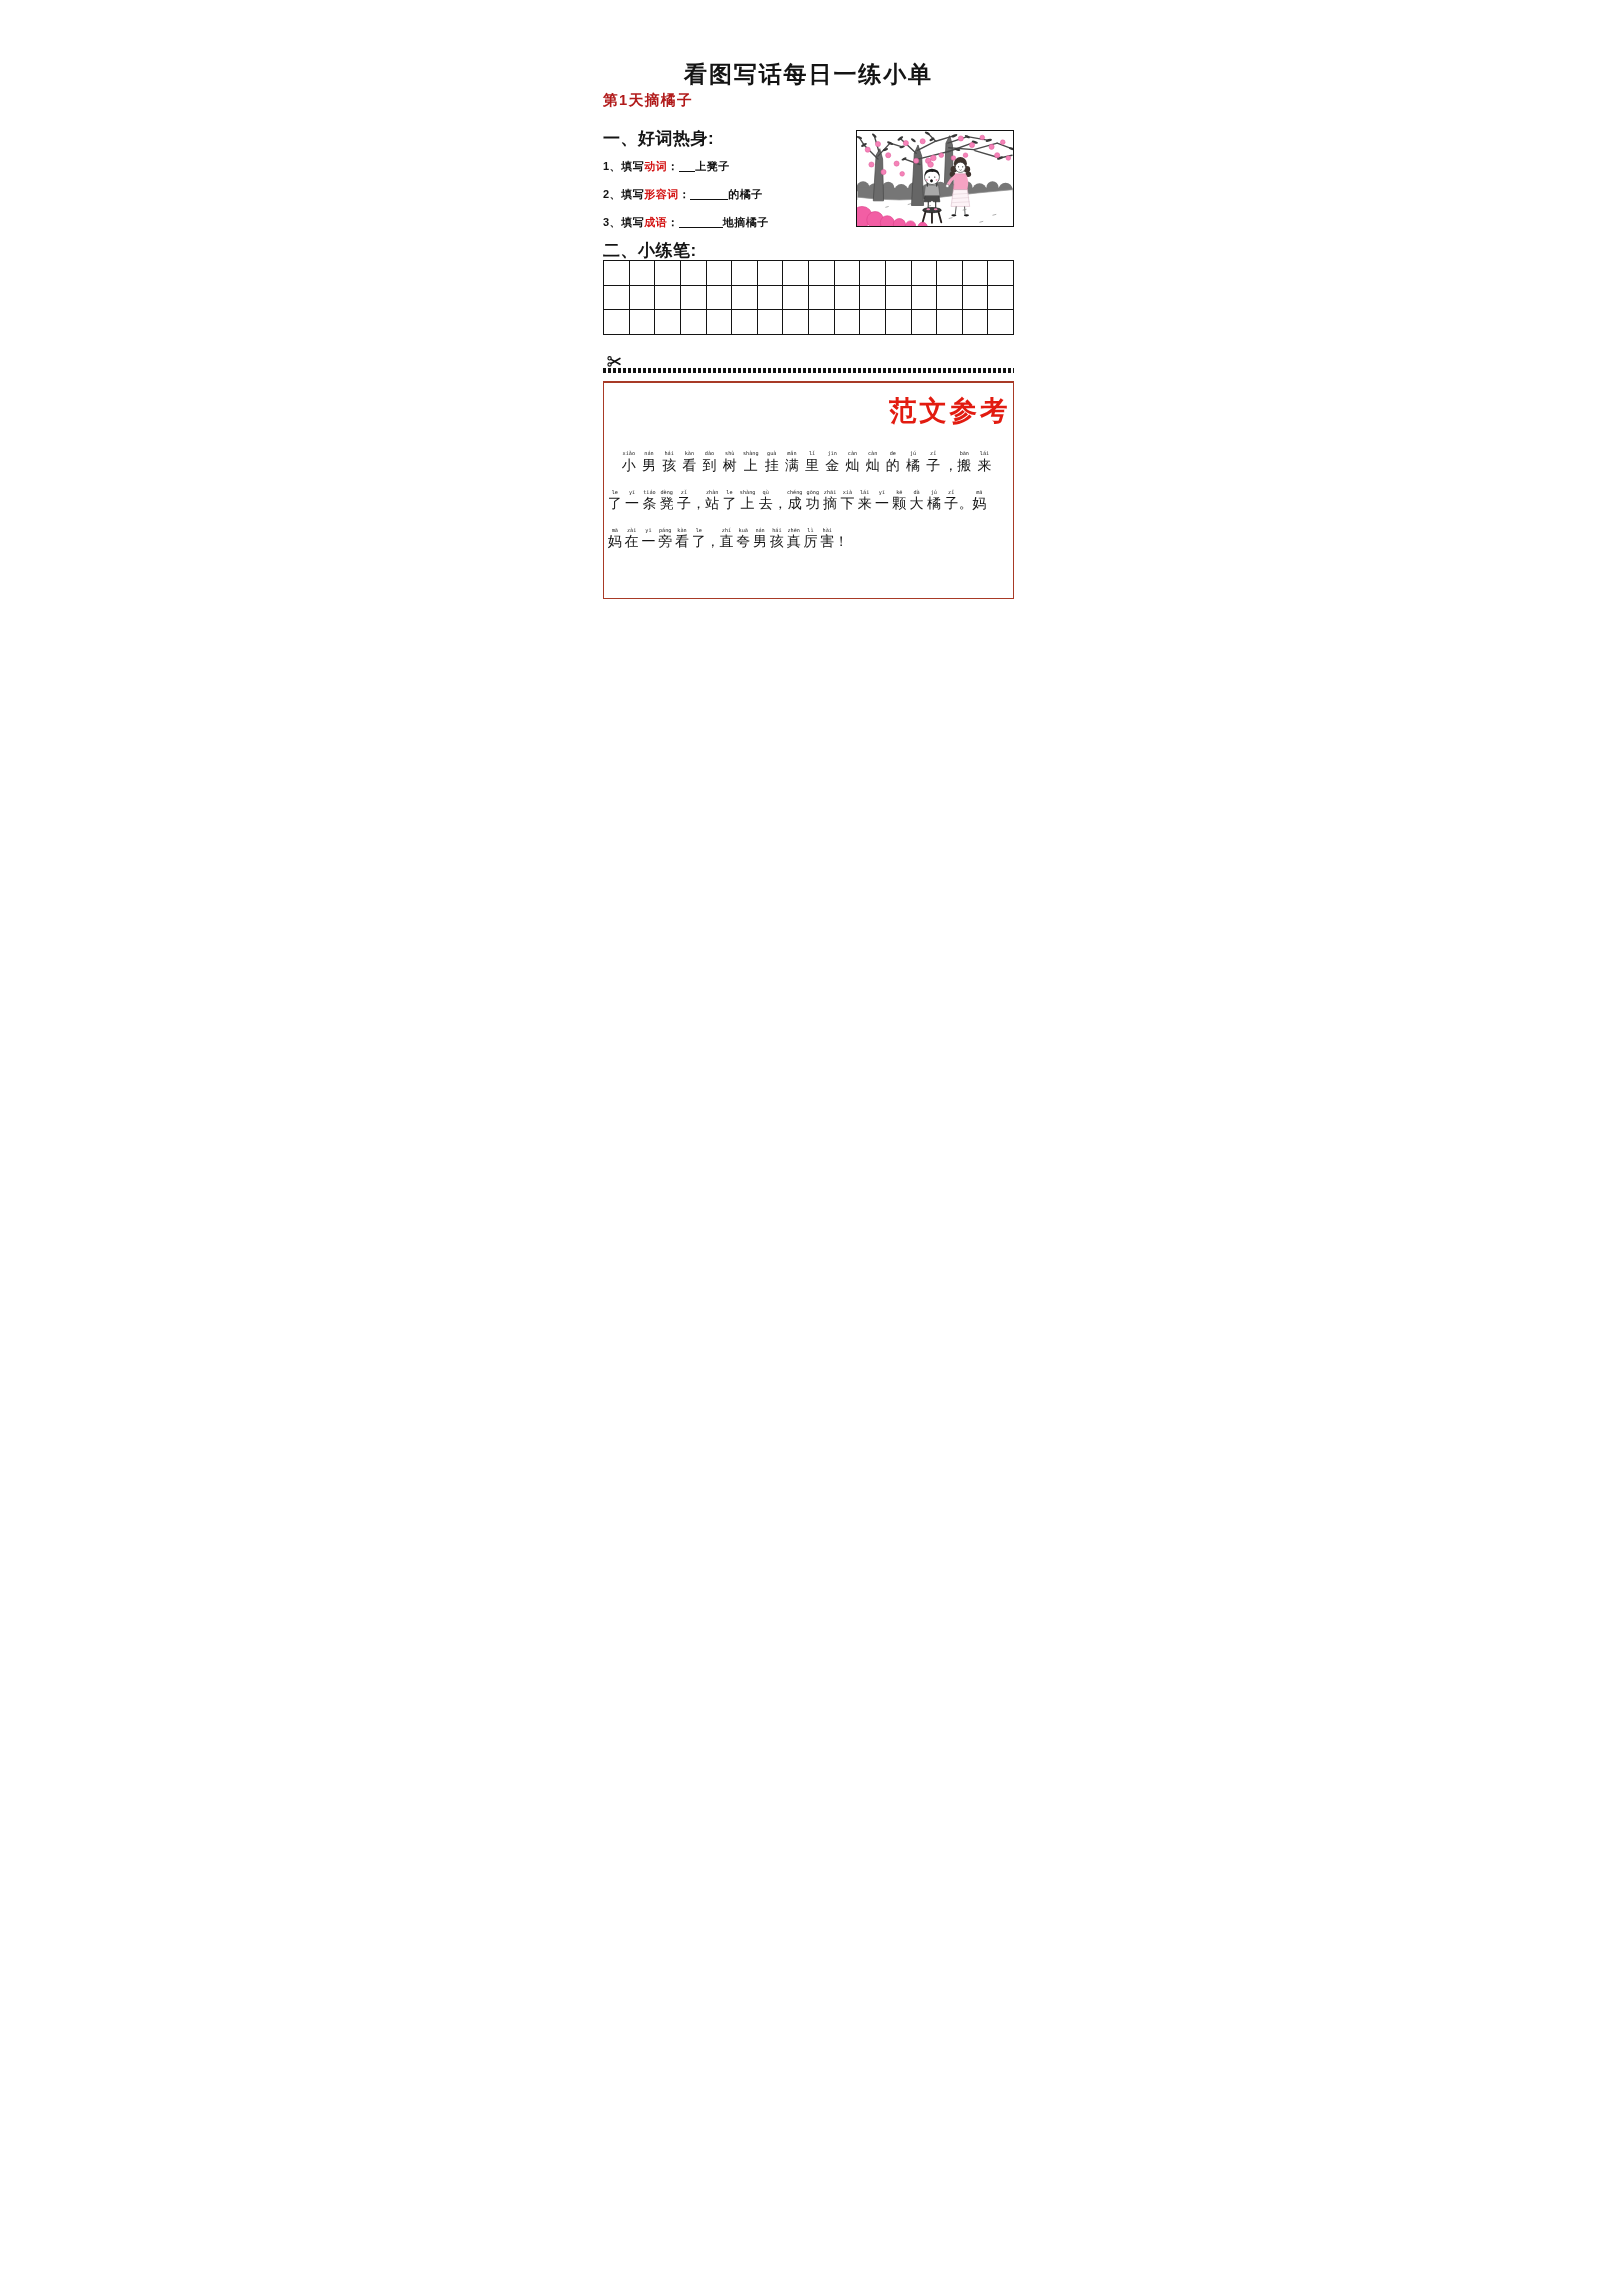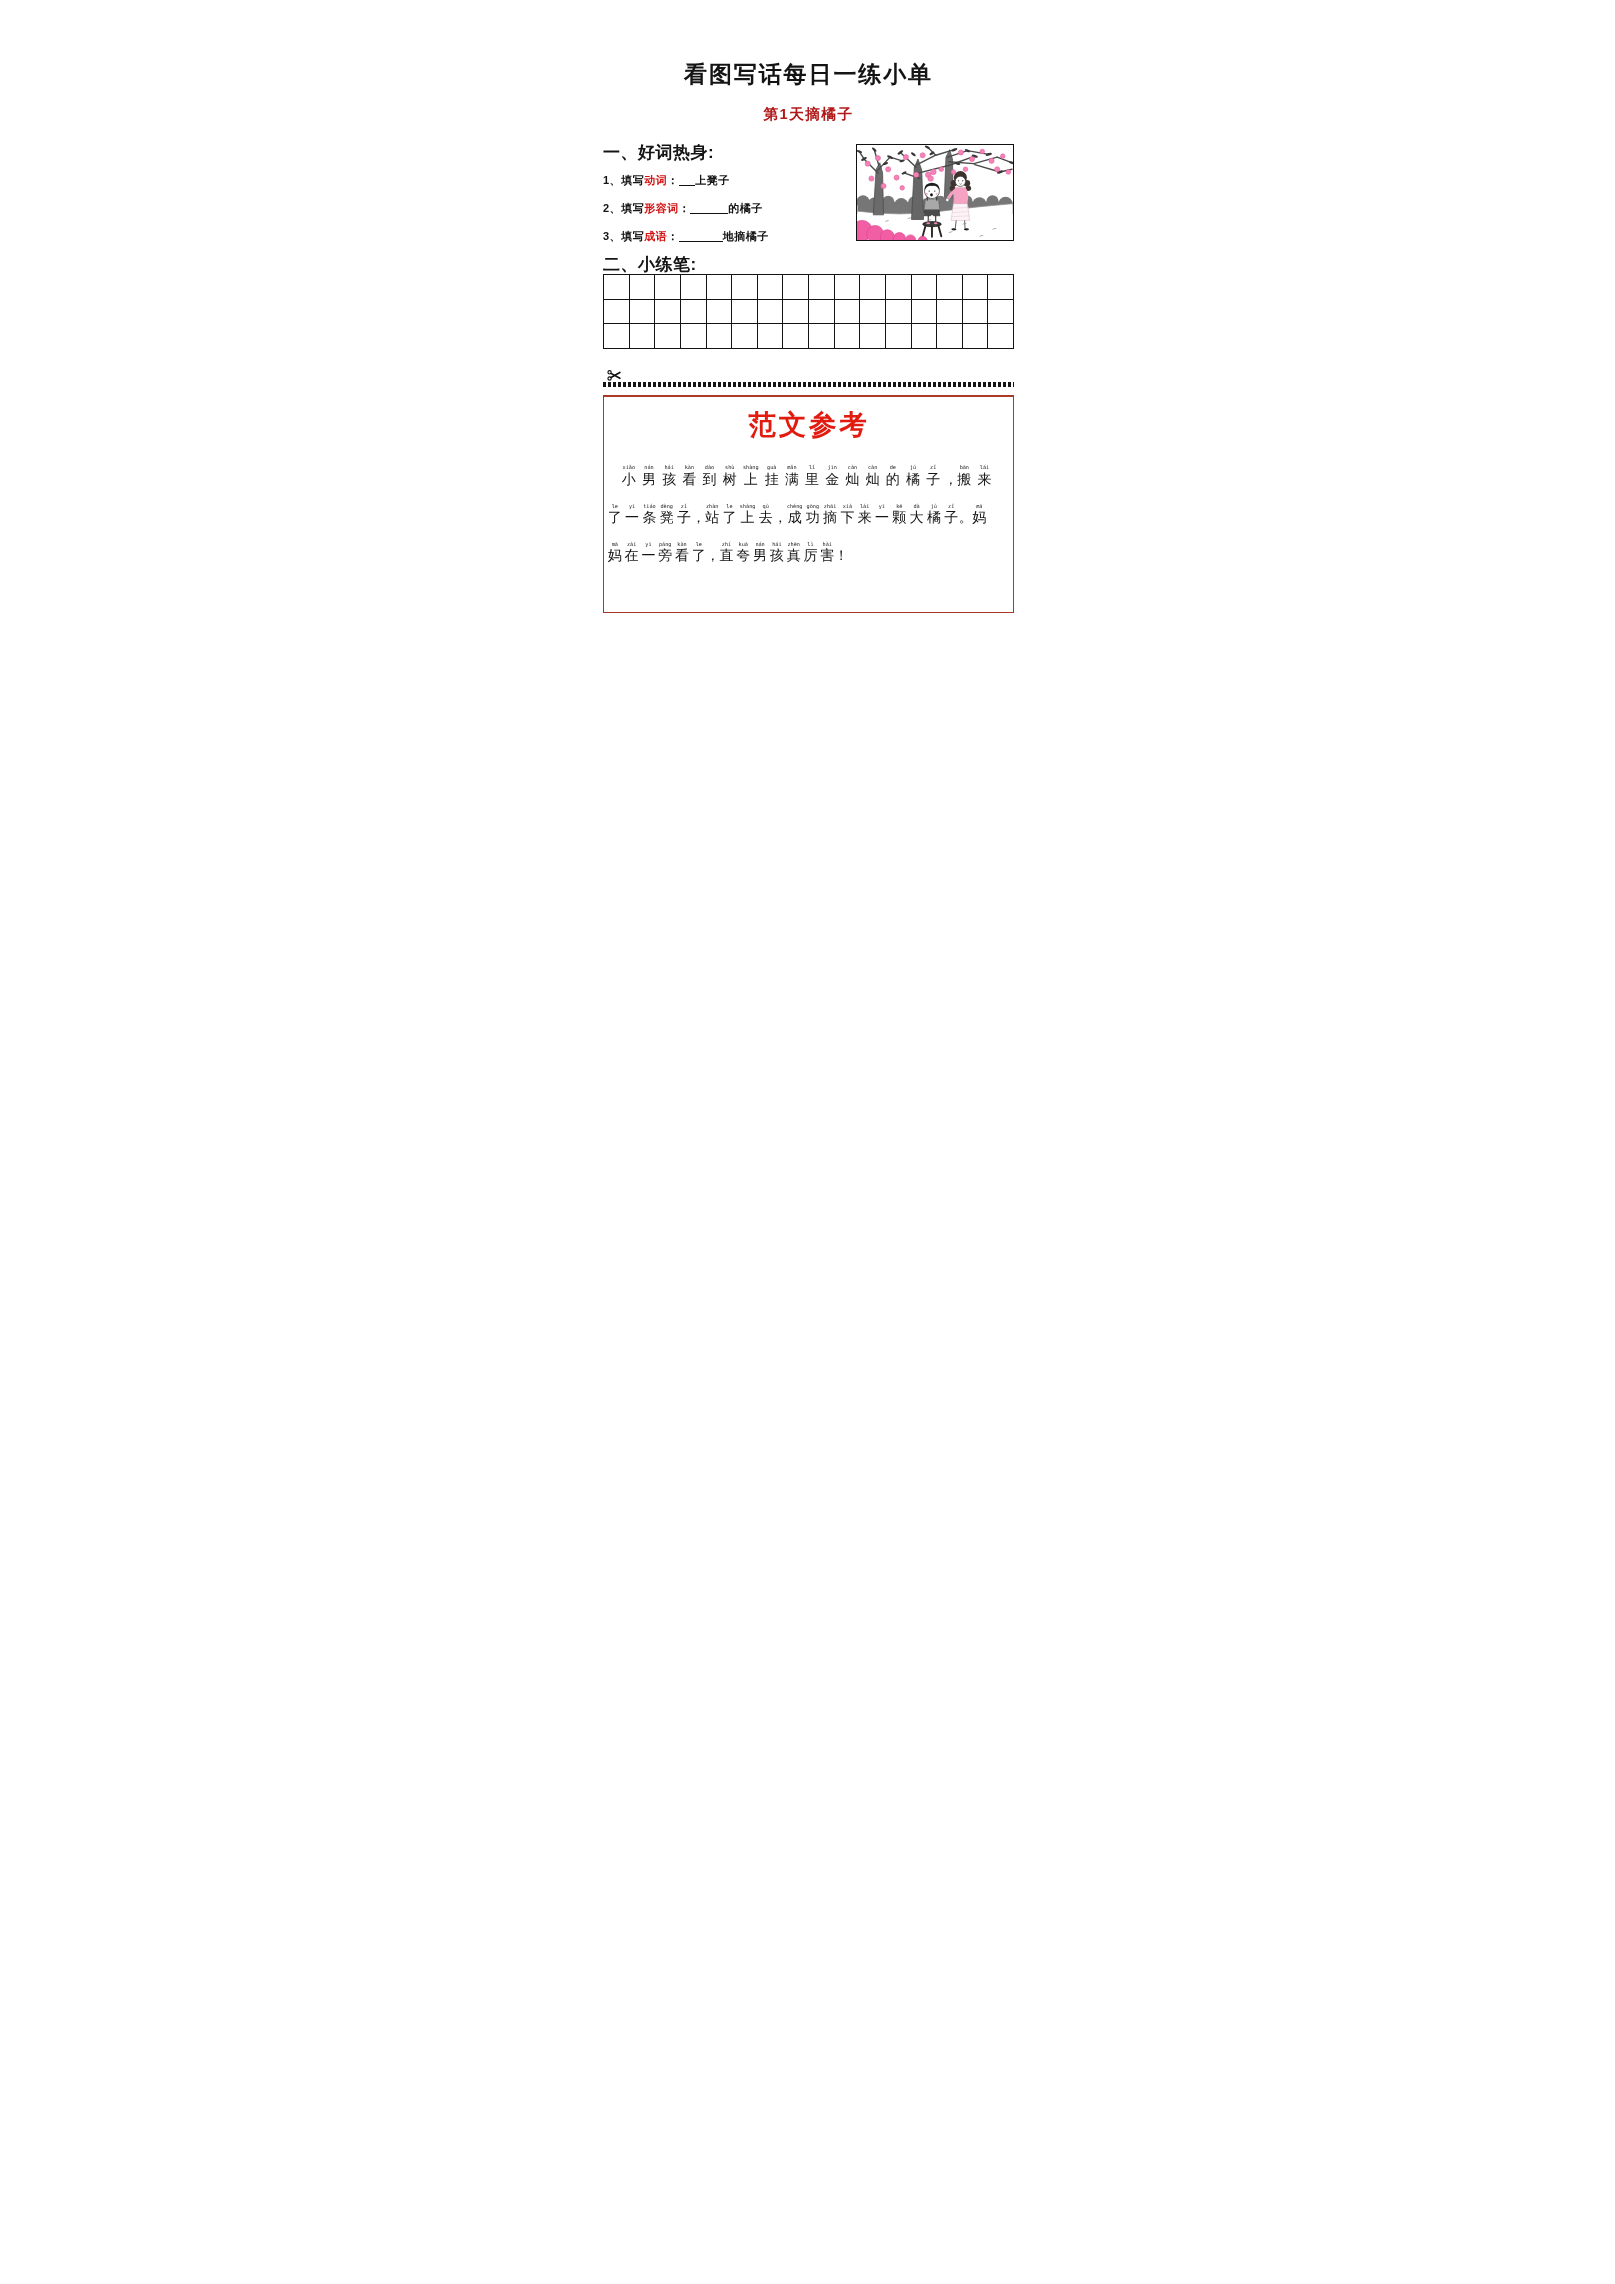--- a/index.html
+++ b/index.html
@@ -6,21 +6,21 @@
   :root{
     --accent-red:#d31212; --subtitle-red:#b11a1a;
     --sample-title-red:#e21b10; --box-border:#a83a26;
   }
   *{box-sizing:border-box}
   body{margin:0;background:#fff;font-family:"Liberation Sans","DejaVu Sans",sans-serif;color:#141414}
   .page{width:485px;height:686px;margin:0 auto;background:#fff;overflow:hidden;position:relative}
   .content{padding:12px 36px 0 38px}
 
   .title{margin:0;padding-top:49px;text-align:center;font-size:23px;font-weight:800;letter-spacing:1.9px;line-height:1.15}
-  .subtitle{margin-top:18px;text-align:center;font-size:14.7px;font-weight:600;letter-spacing:1.4px;color:var(--subtitle-red)}
+  .subtitle{margin-top:4px;text-align:left;font-size:14.7px;font-weight:600;letter-spacing:1.4px;color:var(--subtitle-red)}
 
   .warmup-row{display:flex;justify-content:space-between;margin-top:22px}
   .sec-heading{font-size:17px;font-weight:800;letter-spacing:0.5px;line-height:13.7px}
   #warmup-items{margin-top:13.3px}
   .item{font-size:11px;font-weight:700;line-height:14px;margin-bottom:14px;letter-spacing:0.5px}
   .item .kw{color:var(--accent-red)}
   .blank{display:inline-block;border-bottom:1.4px solid #111;height:9.5px;vertical-align:-1.4px}
   .blank.s{width:16.6px}.blank.m{width:38px}.blank.l{width:44px}
 
   .illustration{margin:-2.4px 0 0 0;width:158px;height:97px;border:1.2px solid #111;flex:0 0 auto;background:#fff}
@@ -32,21 +32,21 @@
   .para .pline + .pline{margin-top:13.3px}
 
   .wgrid{margin-top:1.9px;display:grid;grid-template-columns:repeat(16,1fr);border-top:1.4px solid #141414;border-left:0.7px solid #141414;border-bottom:0}
   .wgrid .cell{height:24.6px;border-right:0.7px solid #141414;border-bottom:1.4px solid #141414;background:#fff}
 
   .cut-row{margin-top:18px;height:15px;display:flex;align-items:flex-end}
   .cut-row svg{margin-left:3.8px}
   .dash-line{height:4.7px;background:repeating-linear-gradient(90deg,#141414 0 3.1px,transparent 3.1px 5px)}
 
   .sample-box{margin-top:8px;border:0.9px solid var(--box-border);border-top-width:2.4px;border-bottom-width:1.4px;padding:12.3px 2.8px 47px 3.8px}
-  .sample-title{text-align:center;color:var(--sample-title-red);font-family:"Liberation Serif","DejaVu Serif",serif;font-weight:800;font-size:27.5px;letter-spacing:2.8px;line-height:1.15;margin:0}
+  .sample-title{text-align:right;color:var(--sample-title-red);font-family:"Liberation Serif","DejaVu Serif",serif;font-weight:800;font-size:27.5px;letter-spacing:2.8px;line-height:1.15;margin:0}
   #sample-lines{margin-top:24px}
   .rline{white-space:nowrap}
   .rline + .rline{margin-top:14px}
   .rline.l1{padding-left:14px}
   .rcol{display:inline-flex;flex-direction:column;align-items:center;vertical-align:top}
   .l1 .rcol{margin-right:6.2px}.l2 .rcol{margin-right:3.3px}.l3 .rcol{margin-right:2.8px}
   .rcol.punct{width:8.5px}
   .l1 .rcol.punct,.l2 .rcol.punct,.l3 .rcol.punct{margin-right:2.4px}
   .py{font-family:"DejaVu Sans Mono",monospace;font-size:5.2px;line-height:6.2px;min-height:6.2px;white-space:pre;color:#151515}
   .hz{font-family:"Liberation Serif","DejaVu Serif",serif;font-size:14px;line-height:18px;color:#151515}

